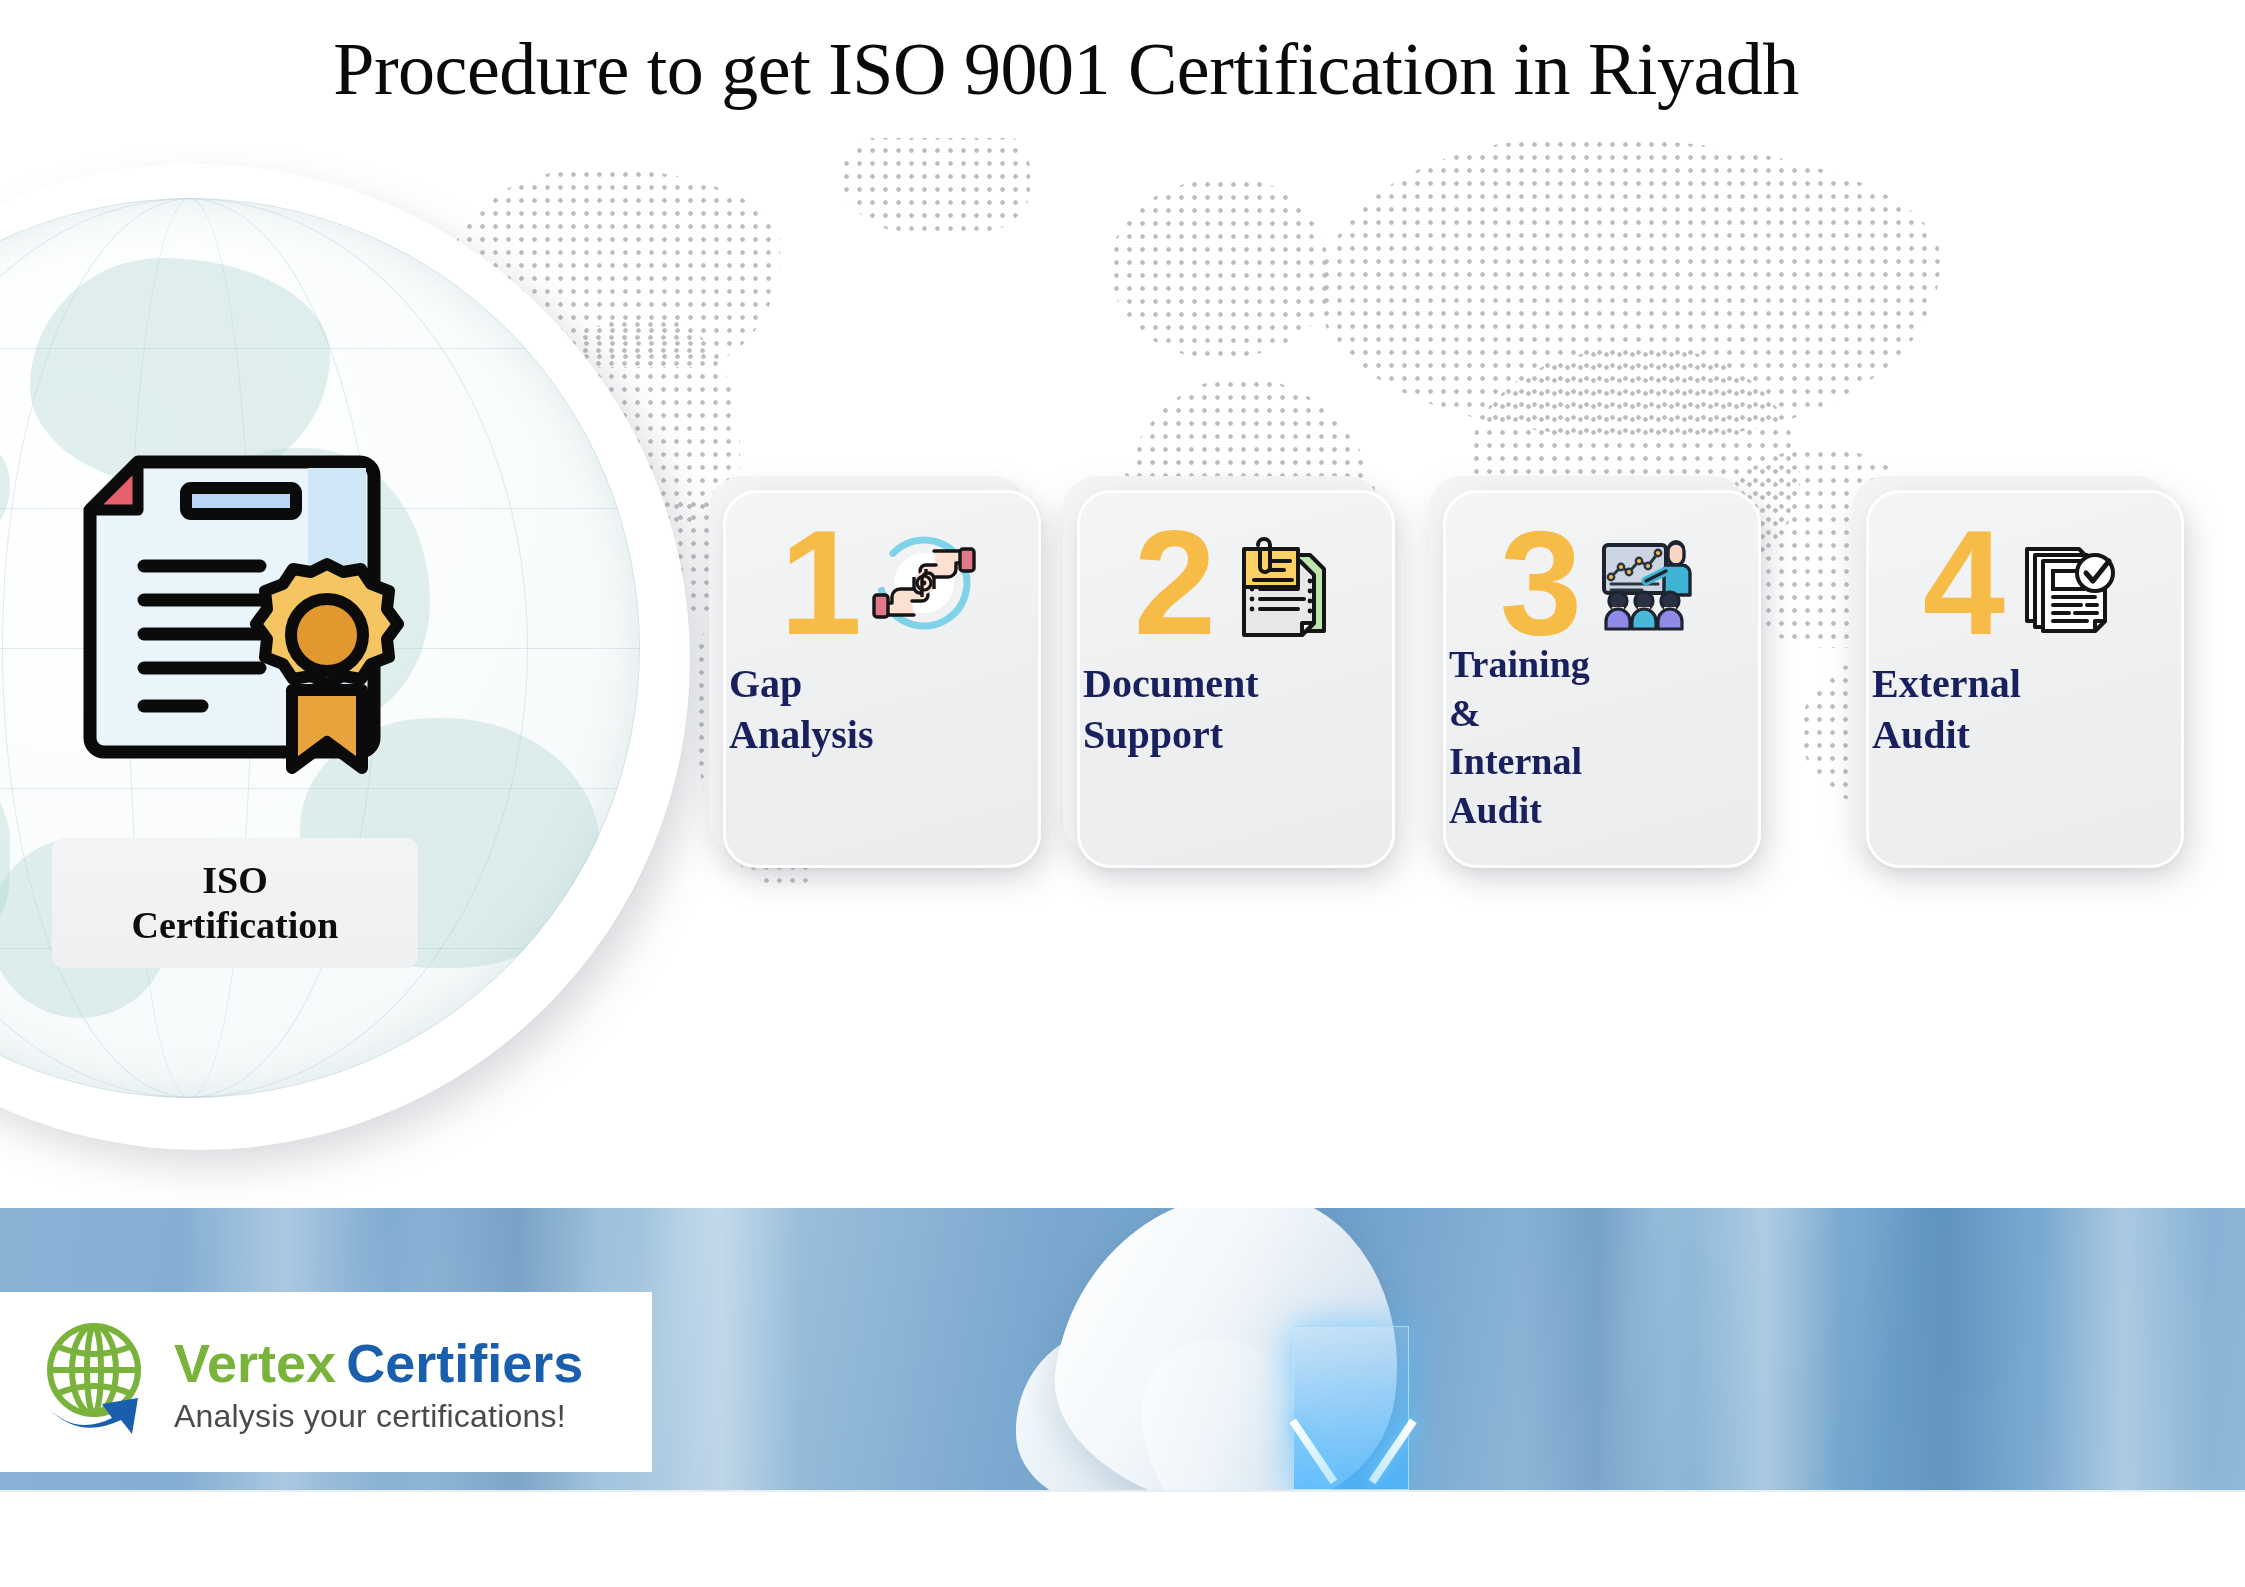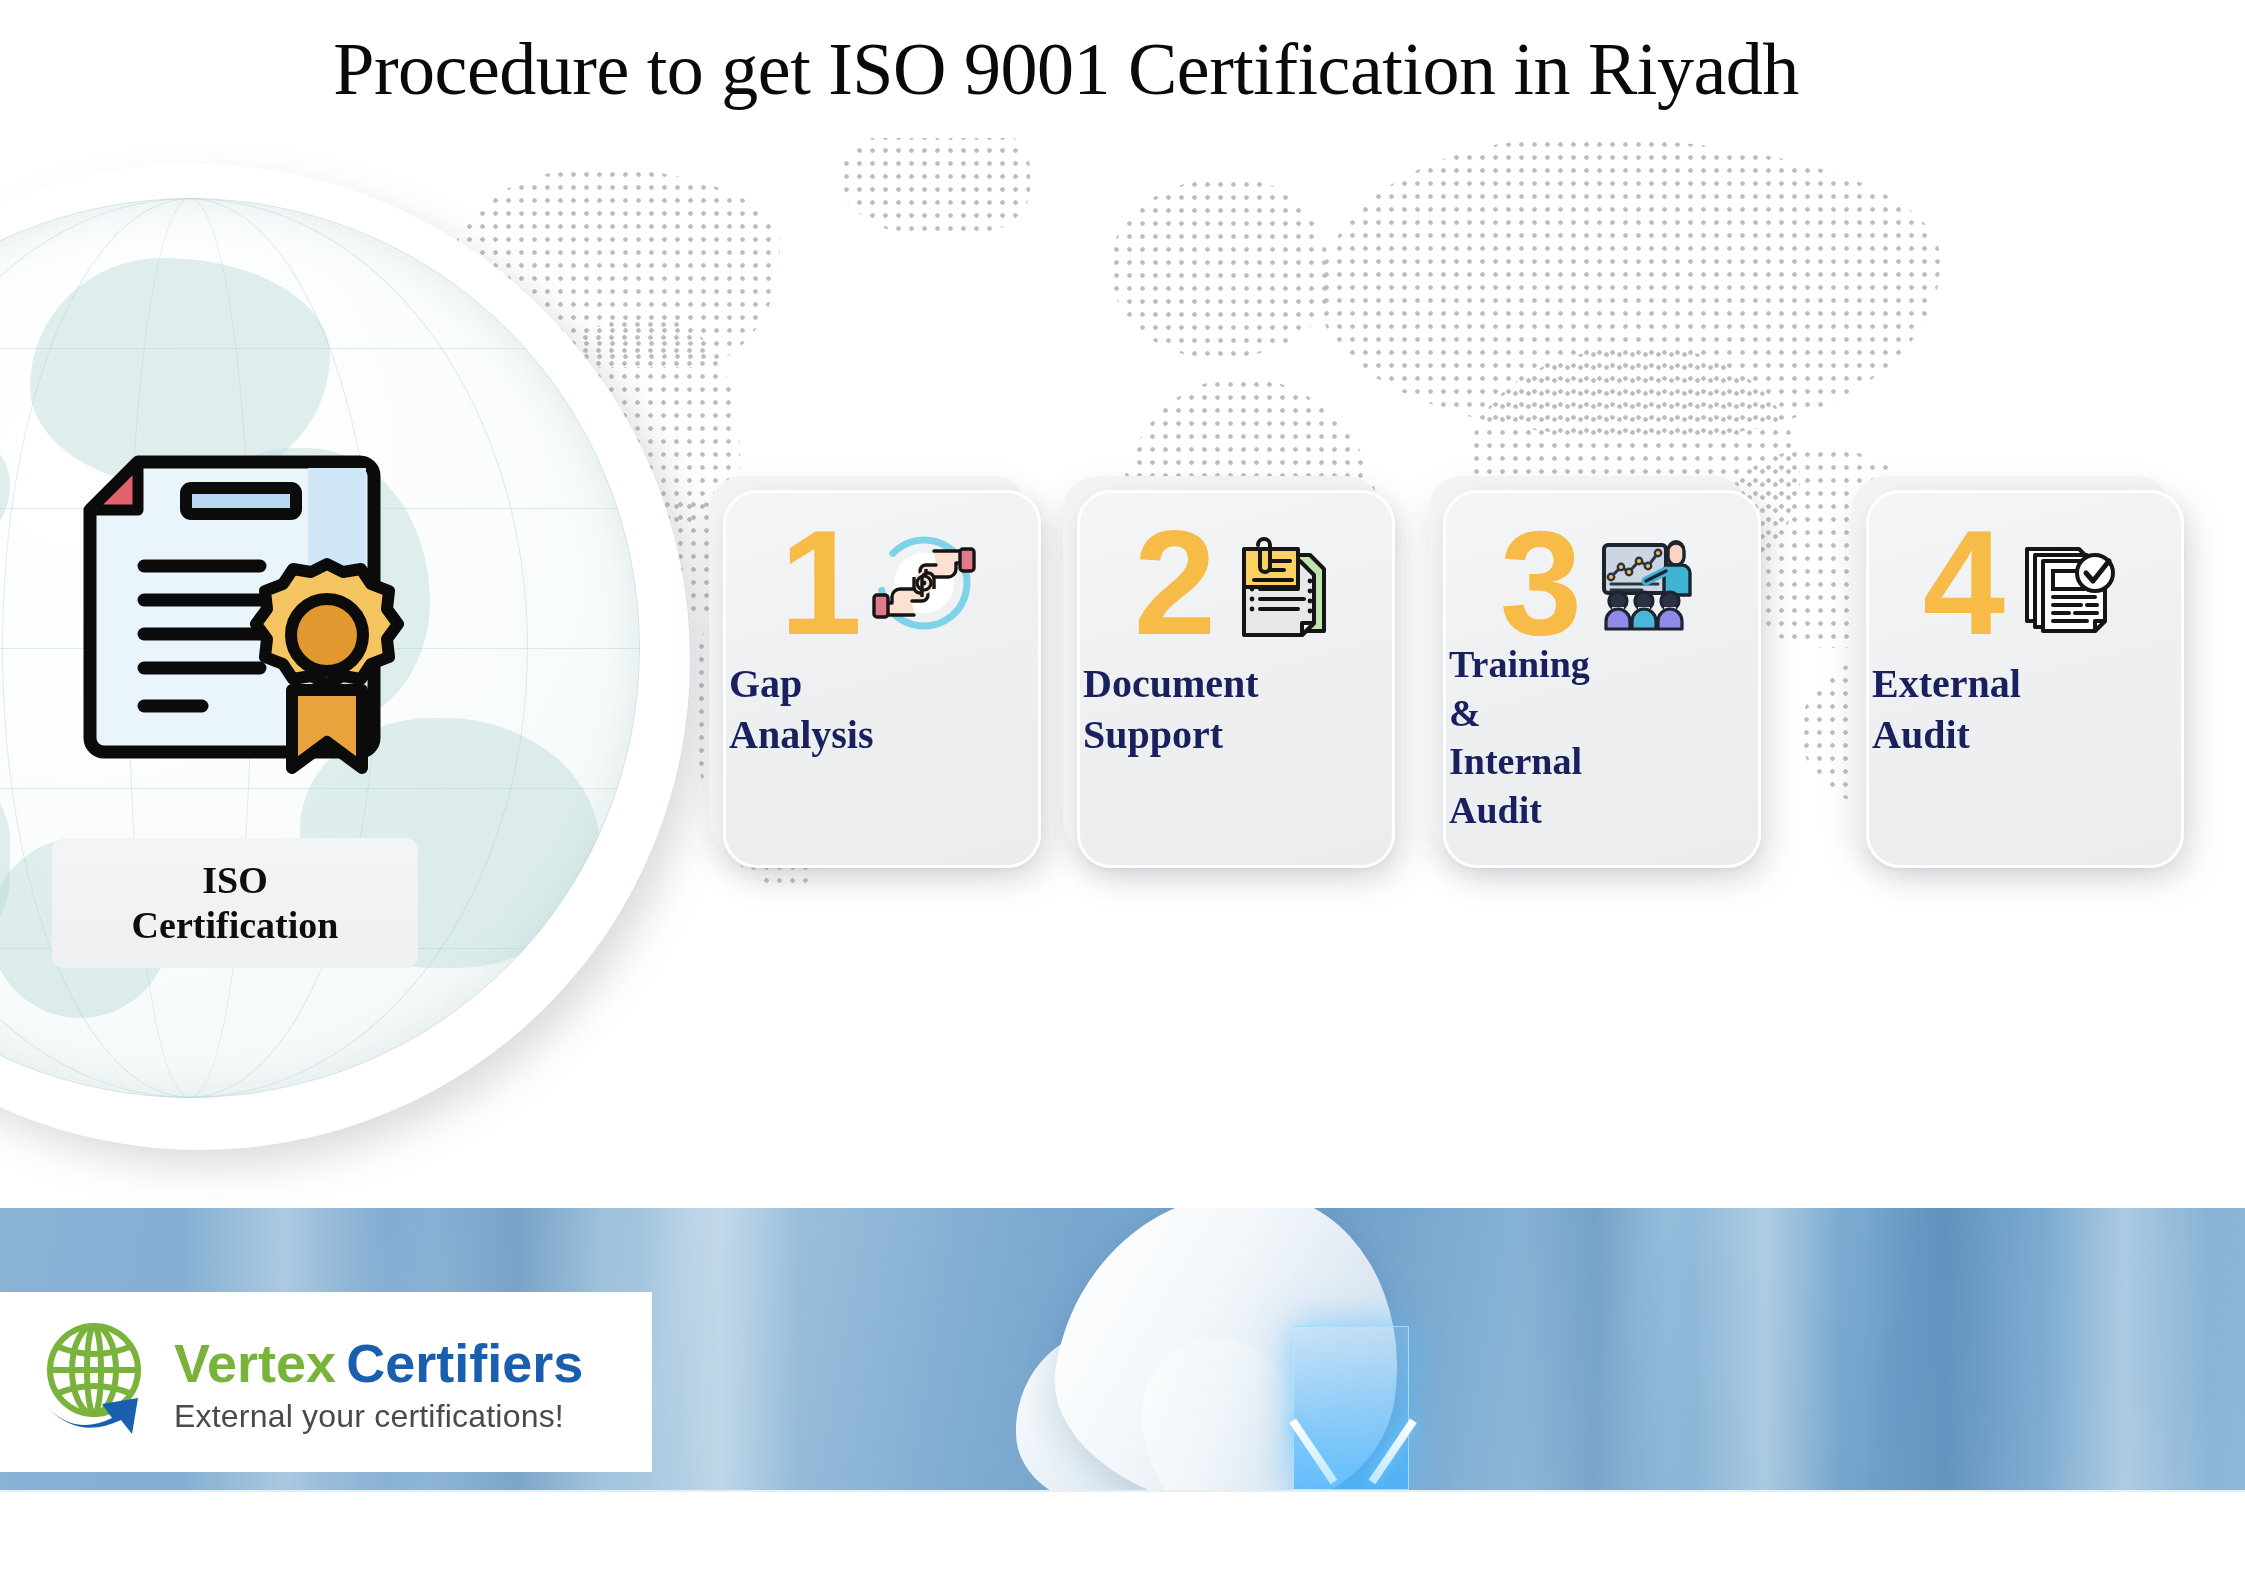--- a/index.html
+++ b/index.html
@@ -432,17 +432,17 @@
           <path d="M20 30 q38 16 76 0"></path>
           <path d="M20 78 q38 -16 76 0"></path>
         </g>
         <path d="M12 92 q28 28 64 10 l-10 -14 36 -6 -6 36 -11 -14 q-42 20 -73 -12 Z" fill="#1a5fae"></path>
       </svg>
     </div>
     <div class="logo-text">
       <div class="logo-line1">
         <span class="lg-vertex">Vertex</span><span class="lg-cert">Certifiers</span>
       </div>
-      <div class="logo-line2">External your certifications!</div>
+      <div class="logo-line2">Analysis your certifications!</div>
     </div>
   </div>
 
 </div>
 
 </body></html>

